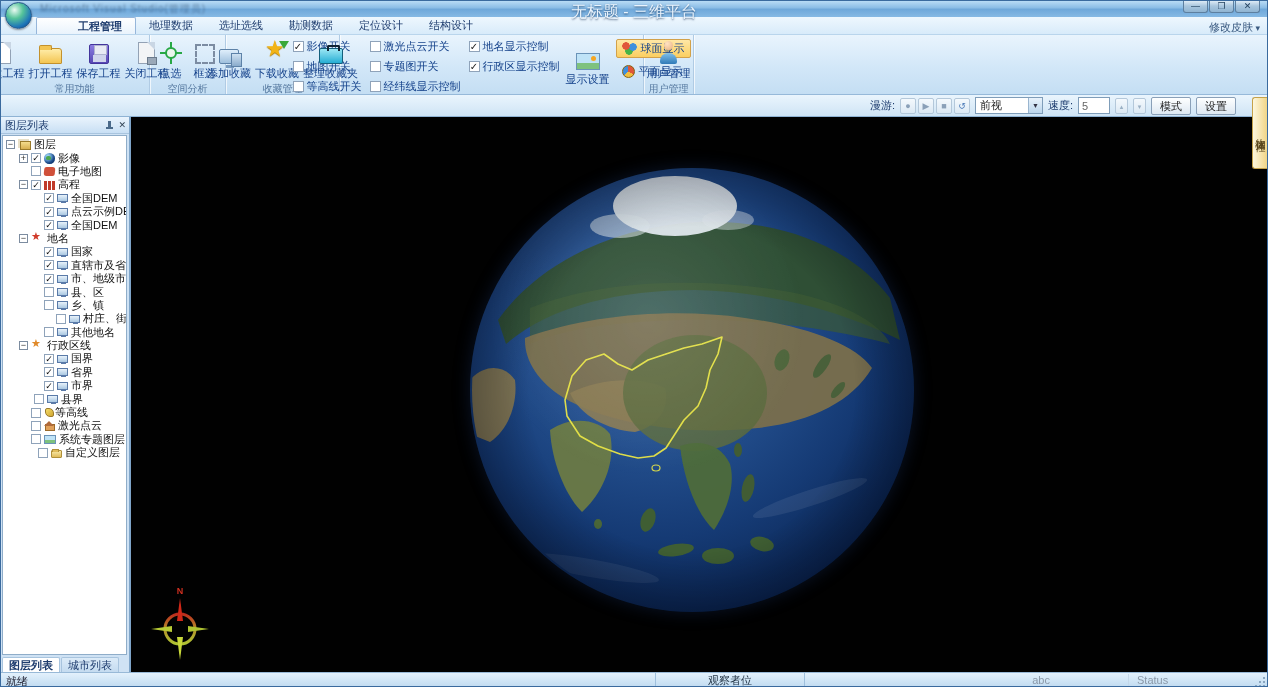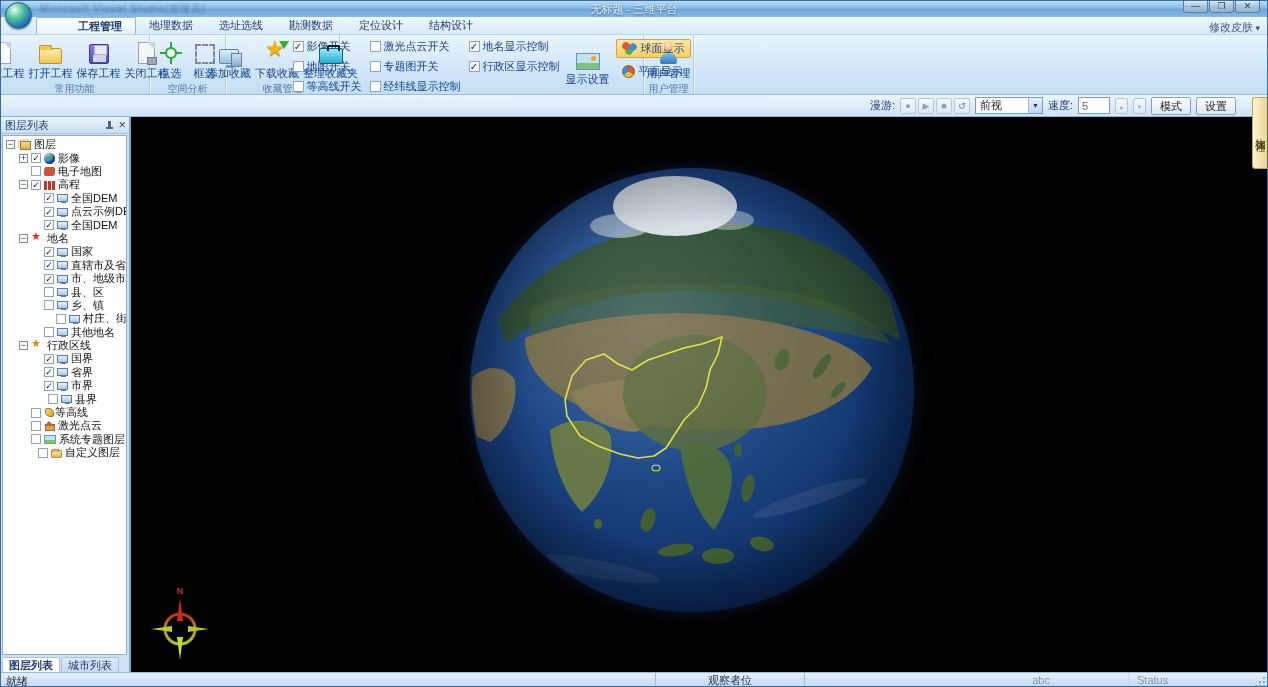--- a/index.html
+++ b/index.html
@@ -11,21 +11,21 @@
   .win-border { position:absolute; inset:0; border:1px solid #3a6a9e; pointer-events:none; z-index:99; }
 
   
   .titlebar { position:absolute; left:0; top:0; width:1268px; height:17px;
     background:linear-gradient(#bfe0f7,#8cbde6 45%,#6fa8da 55%,#86b9e4); z-index:10; }
   .logo { position:absolute; left:5px; top:2px; width:27px; height:27px; border-radius:50%;
     background:radial-gradient(circle at 34% 28%, #eafaf2, #56c49a 35%, #1d74b8 70%, #0a3a70 100%);
     border:1px solid #2a5a8a; z-index:30; box-shadow:0 1px 2px rgba(0,0,0,.4); }
   .ghost-title { position:absolute; left:40px; top:2px; font-size:10px; color:#14253f;
     opacity:.42; filter:blur(1px); letter-spacing:1px; white-space:nowrap; }
-  .win-title { position:absolute; left:0; right:0; top:2px; text-align:center; font-size:11px;
+  .win-title { position:absolute; left:0; right:0; top:2px; text-align:center; font-size:16px;
     color:#eaf4fd; text-shadow:0 1px 2px rgba(10,40,80,.7); }
   .winbtns { position:absolute; right:8px; top:0; display:flex; gap:1px; }
   .wbtn { width:25px; height:13px; font-size:9px; line-height:12px; text-align:center; color:#24425f;
     background:linear-gradient(#e7f2fa,#a9c6de 50%,#8fb4d2); border:1px solid #5d7f9f;
     border-top:none; border-radius:0 0 3px 3px; }
 
   
   .tabrow { position:absolute; left:0; top:17px; width:1268px; height:17px;
     background:linear-gradient(#eef7fe,#d8ebfa); display:flex; align-items:flex-end; padding-left:36px; z-index:5; }
   .tab { height:17px; line-height:16px; padding:0 13px; font-size:11px; color:#1e3c6e; white-space:nowrap; }
@@ -494,21 +494,21 @@
         <span class="tcb">✓</span>
         <span class="ticon t-monitor"></span>
         <span class="tlbl">省界</span>
       </div>
       <div class="trow" style="padding-left: 29px;">
         <span class="expspace"></span>
         <span class="tcb">✓</span>
         <span class="ticon t-monitor"></span>
         <span class="tlbl">市界</span>
       </div>
-      <div class="trow" style="padding-left: 33px;">
+      <div class="trow" style="padding-left: 19px;">
         <span class="expspace"></span>
         <span class="tcb"></span>
         <span class="ticon t-monitor"></span>
         <span class="tlbl">县界</span>
       </div>
       <div class="trow" style="padding-left: 16px;">
         <span class="expspace"></span>
         <span class="tcb"></span>
         <span class="ticon t-contour"></span>
         <span class="tlbl">等高线</span>

